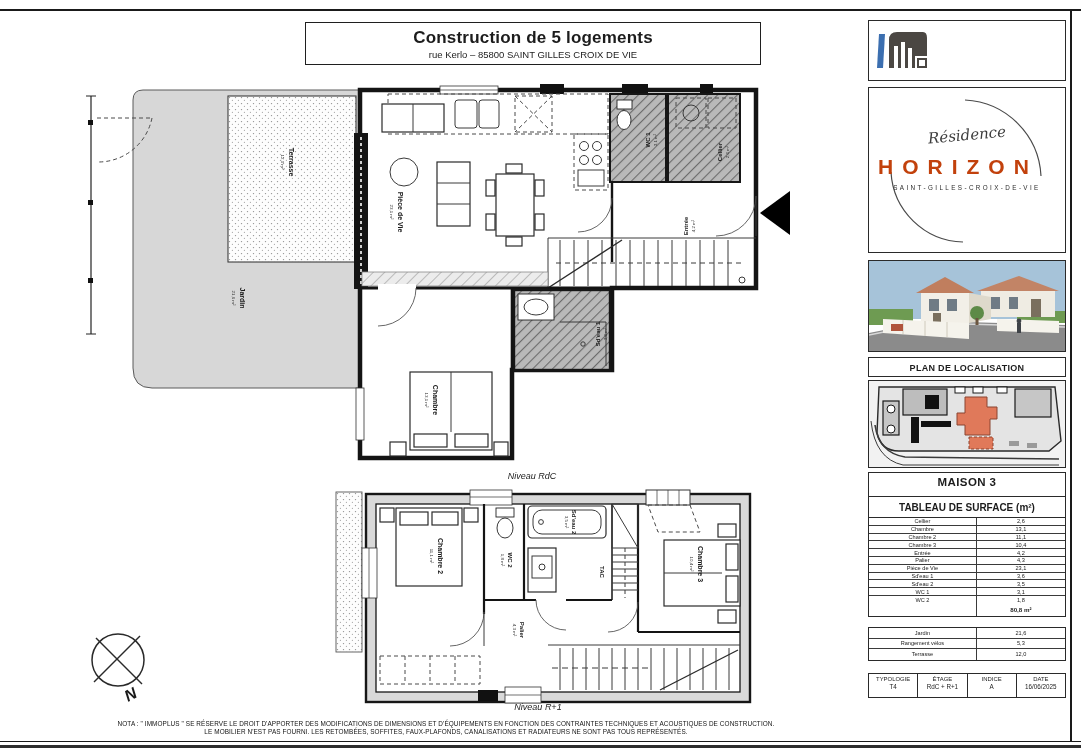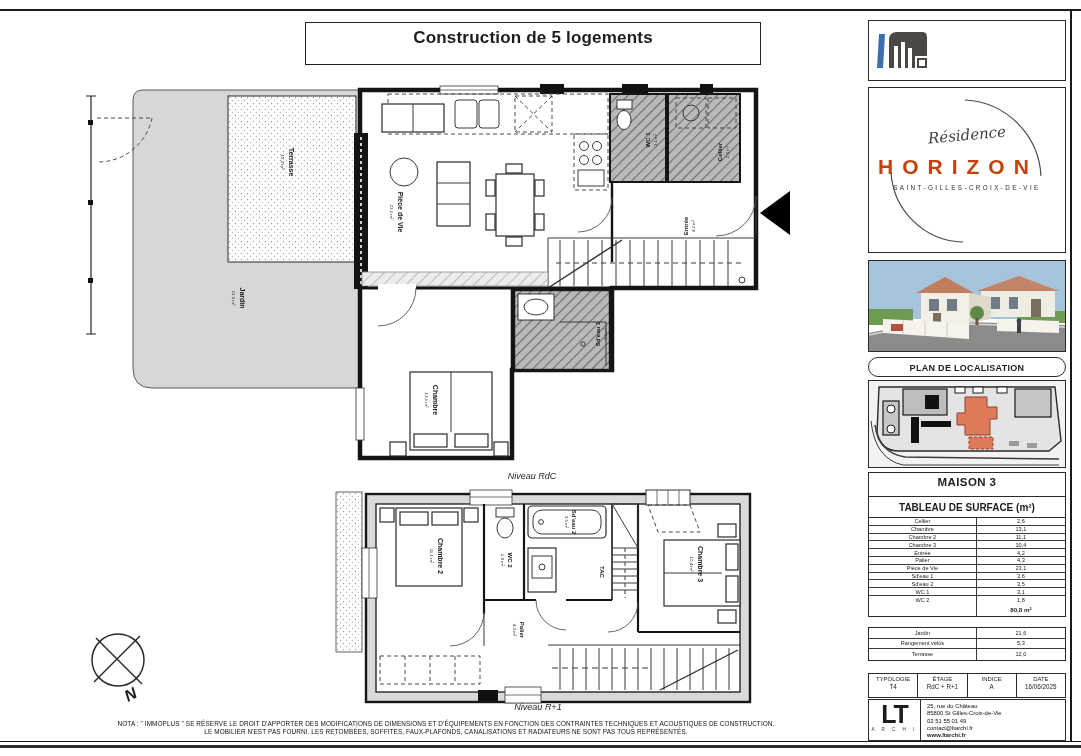--- a/index.html
+++ b/index.html
@@ -33,21 +33,21 @@
   .hz-script { position:absolute; left:0; right:0; top:38px; text-align:center;
     font-family:"DejaVu Serif", serif; font-style:italic; font-size:15px; color:#3d3d3d;
     transform:rotate(-5deg); }
   .hz-name { position:absolute; left:0; right:0; top:67px; text-align:left;
     font-size:21px; font-weight:600; letter-spacing:9px; color:#c2410c; text-indent:9px; }
   .hz-city { position:absolute; left:0; right:0; top:96px; text-align:center;
     font-size:6.3px; letter-spacing:2.4px; color:#2c2c2c; }
 
   .bx-render { top:260px; height:92px; }
   .bx-loc-title { top:357px; height:20px; text-align:center; font-size:9px;
-    font-weight:bold; padding-top:5px; letter-spacing:.3px;border-radius:10px; }
+    font-weight:bold; padding-top:5px; letter-spacing:.3px; }
   .bx-map { top:380px; height:88px; }
   .bx-maison { top:472px; height:33px; text-align:center; font-size:11.5px;
     font-weight:bold; padding-top:3px; letter-spacing:.4px; }
 
   .bx-table { top:496px; height:166px; border:none; }
   .stable { position:absolute; left:0; top:0; width:198px; border:1.3px solid #2a2a2a; background:#fff; }
   .stable .ttl { font-size:10px; font-weight:bold; text-align:center; padding:5px 0 4px;
     border-bottom:1.1px solid #2a2a2a; }
   .trow { display:flex; border-bottom:.9px solid #3a3a3a; height:7.8px; align-items:center; }
   .trow:last-child { border-bottom:none; }
@@ -417,20 +417,21 @@
     <g>
       <circle cx="118" cy="660" r="26" fill="none" stroke="#2a2a2a" stroke-width="1.5"></circle>
       <line x1="96" y1="638" x2="142" y2="684" stroke="#2a2a2a" stroke-width="1.5"></line>
       <line x1="140" y1="636" x2="94" y2="682" stroke="#2a2a2a" stroke-width="1.5"></line>
       <text x="128" y="702" transform="rotate(-28 128 702)" style="font:italic 700 16px 'Liberation Sans',sans-serif; fill:#1a1a1a">N</text>
     </g>
   </svg>
 
   <div class="title-box">
     <div class="t">Construction de 5 logements</div>
+    <div class="s">rue Kerlo – 85800 SAINT GILLES CROIX DE VIE</div>
   </div>
 
   <div class="box bx-logo">
     <div class="logo-wrap">
       <svg width="52" height="42" viewBox="0 0 52 42">
         <polygon points="4,4 10,4 8,38 2,38" fill="#3c6fb0"></polygon>
         <path d="M14,10 Q14,2 22,2 L48,2 Q52,2 52,8 L52,26 L40,26 L40,38 L14,38 Z" fill="#4b4743"></path>
         <rect x="19" y="16" width="4" height="22" fill="#fff"></rect>
         <rect x="26" y="12" width="4" height="26" fill="#fff"></rect>
         <rect x="33" y="18" width="4" height="20" fill="#fff"></rect>
@@ -614,38 +615,19 @@
           <div class="iv">A</div>
         </div>
 
         <div class="info-cell">
           <div class="il">DATE</div>
           <div class="iv">16/06/2025</div>
         </div>
       </div>
   </div>
 
-  <div class="box bx-archi">
-    <div class="lt-cell">
-      <div class="lt-big">LT</div>
-      <div class="lt-sub">A R C H I</div>
-    </div>
-    <div class="addr-cell">
-      <div>
-
-          <div class="addr-line">25, rue du Château</div>
-
-          <div class="addr-line">85800 St Gilles-Croix-de-Vie</div>
-
-          <div class="addr-line">02 51 55 01 49</div>
-
-          <div class="addr-line">contact@ltarchi.fr</div>
-        </div>
-      <div class="addr-site">www.ltarchi.fr</div>
-    </div>
-  </div>
 
   <div class="nota">
     <div>NOTA : " IMMOPLUS " SE RÉSERVE LE DROIT D'APPORTER DES MODIFICATIONS DE DIMENSIONS ET D'ÉQUIPEMENTS EN FONCTION DES CONTRAINTES TECHNIQUES ET ACOUSTIQUES DE CONSTRUCTION.</div>
     <div>LE MOBILIER N'EST PAS FOURNI. LES RETOMBÉES, SOFFITES, FAUX-PLAFONDS, CANALISATIONS ET RADIATEURS NE SONT PAS TOUS REPRÉSENTÉS.</div>
   </div>
 
 </div>
 
 </body></html>

